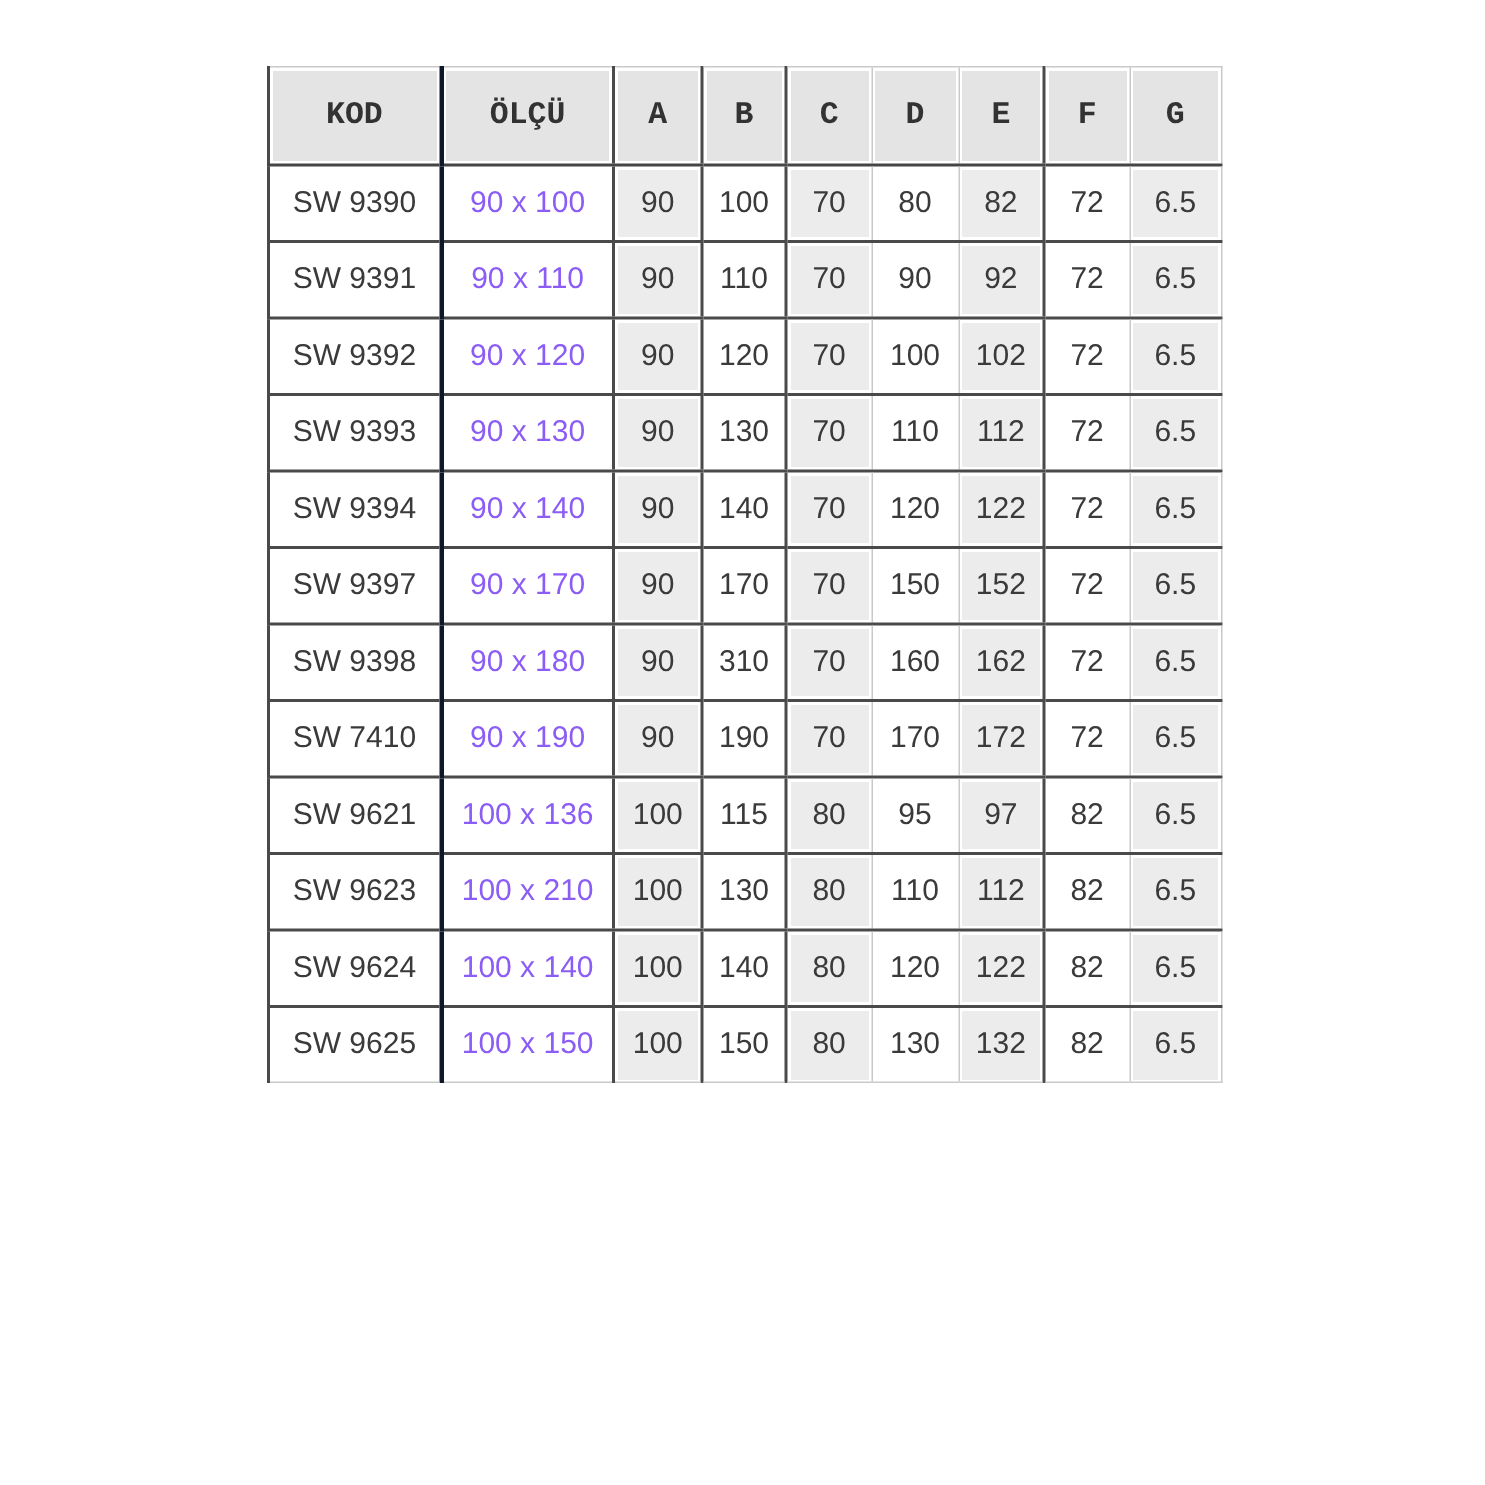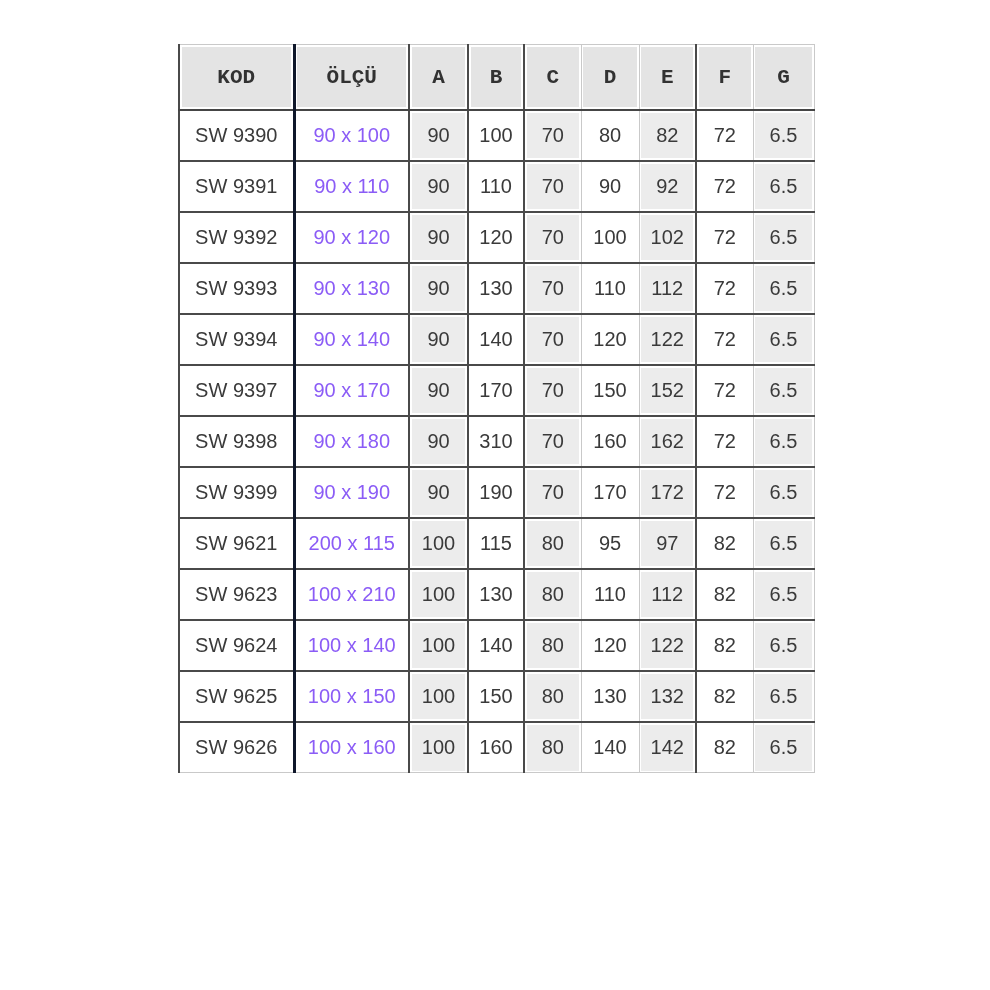--- a/index.html
+++ b/index.html
@@ -170,33 +170,33 @@
           <td>90 x 180</td>
           <td>90</td>
           <td>310</td>
           <td>70</td>
           <td>160</td>
           <td>162</td>
           <td>72</td>
           <td>6.5</td>
         </tr>
         <tr>
-          <td>SW 9399</td>
+          <td>SW 7410</td>
           <td>90 x 190</td>
           <td>90</td>
           <td>190</td>
           <td>70</td>
           <td>170</td>
           <td>172</td>
           <td>72</td>
           <td>6.5</td>
         </tr>
         <tr>
           <td>SW 9621</td>
-          <td>200 x 115</td>
+          <td>100 x 136</td>
           <td>100</td>
           <td>115</td>
           <td>80</td>
           <td>95</td>
           <td>97</td>
           <td>82</td>
           <td>6.5</td>
         </tr>
         <tr>
           <td>SW 9623</td>
@@ -221,29 +221,18 @@
           <td>6.5</td>
         </tr>
         <tr>
           <td>SW 9625</td>
           <td>100 x 150</td>
           <td>100</td>
           <td>150</td>
           <td>80</td>
           <td>130</td>
           <td>132</td>
-          <td>82</td>
-          <td>6.5</td>
-        </tr>
-        <tr>
-          <td>SW 9626</td>
-          <td>100 x 160</td>
-          <td>100</td>
-          <td>160</td>
-          <td>80</td>
-          <td>140</td>
-          <td>142</td>
           <td>82</td>
           <td>6.5</td>
         </tr>
       </tbody>
   </table>
 </div>
 
 </body></html>

